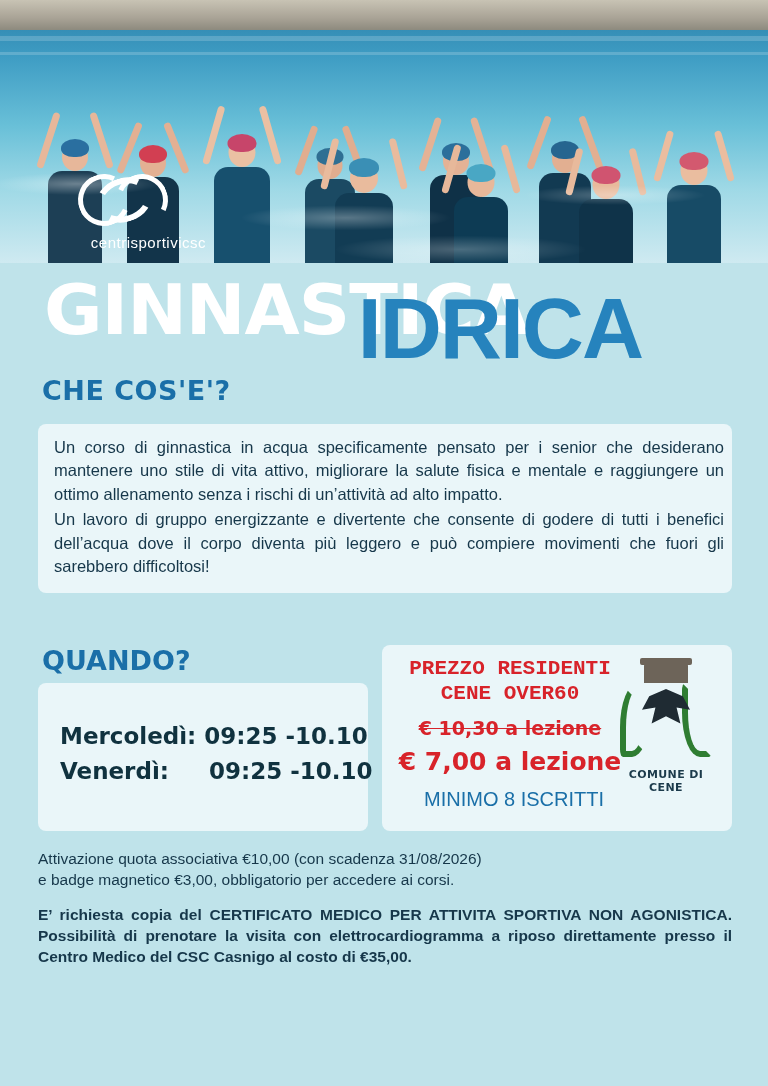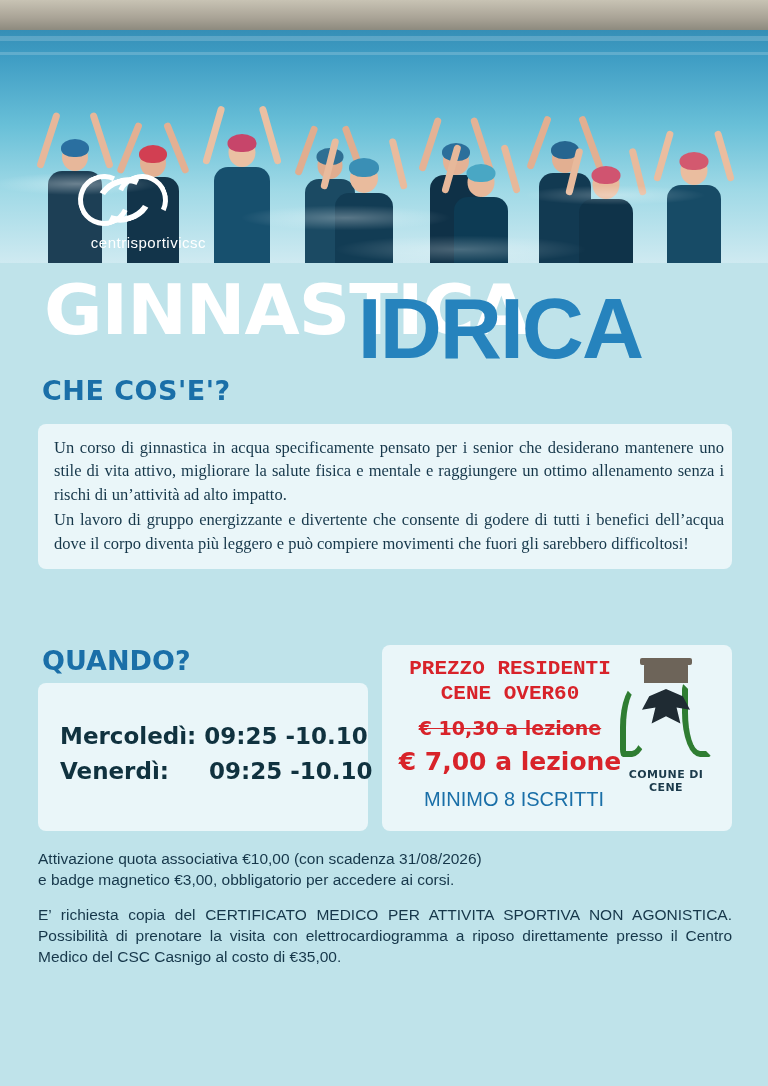--- a/index.html
+++ b/index.html
@@ -184,21 +184,20 @@
   .panel {
     position: absolute;
     background: #eaf6f9;
     border-radius: 8px;
   }
   .desc {
     left: 38px;
     top: 424px;
     width: 694px;
     padding: 12px 8px 14px 16px;
-    font-family: Liberation Serif, serif;
   }
   .desc p {
     margin: 0 0 2px 0;
     color: #16374a;
     font-size: 16.5px;
     line-height: 1.42;
     text-align: justify;
   }
   .desc p:last-child { margin-bottom: 0; }
 
@@ -340,21 +339,21 @@
     position: absolute;
     left: 38px;
     top: 848px;
     width: 694px;
     color: #16374a;
     font-size: 15.5px;
     line-height: 1.36;
   }
   .notes .blk { margin-bottom: 14px; }
   .notes .blk:last-child { margin-bottom: 0; }
-  .notes .j { text-align: justify; }
+  .notes .j { text-align: justify; font-weight: bold; }
 
   
   .footer {
     position: absolute;
     left: 0;
     bottom: 0;
     width: 768px;
     height: 92px;
     display: flex;
     align-items: center;

